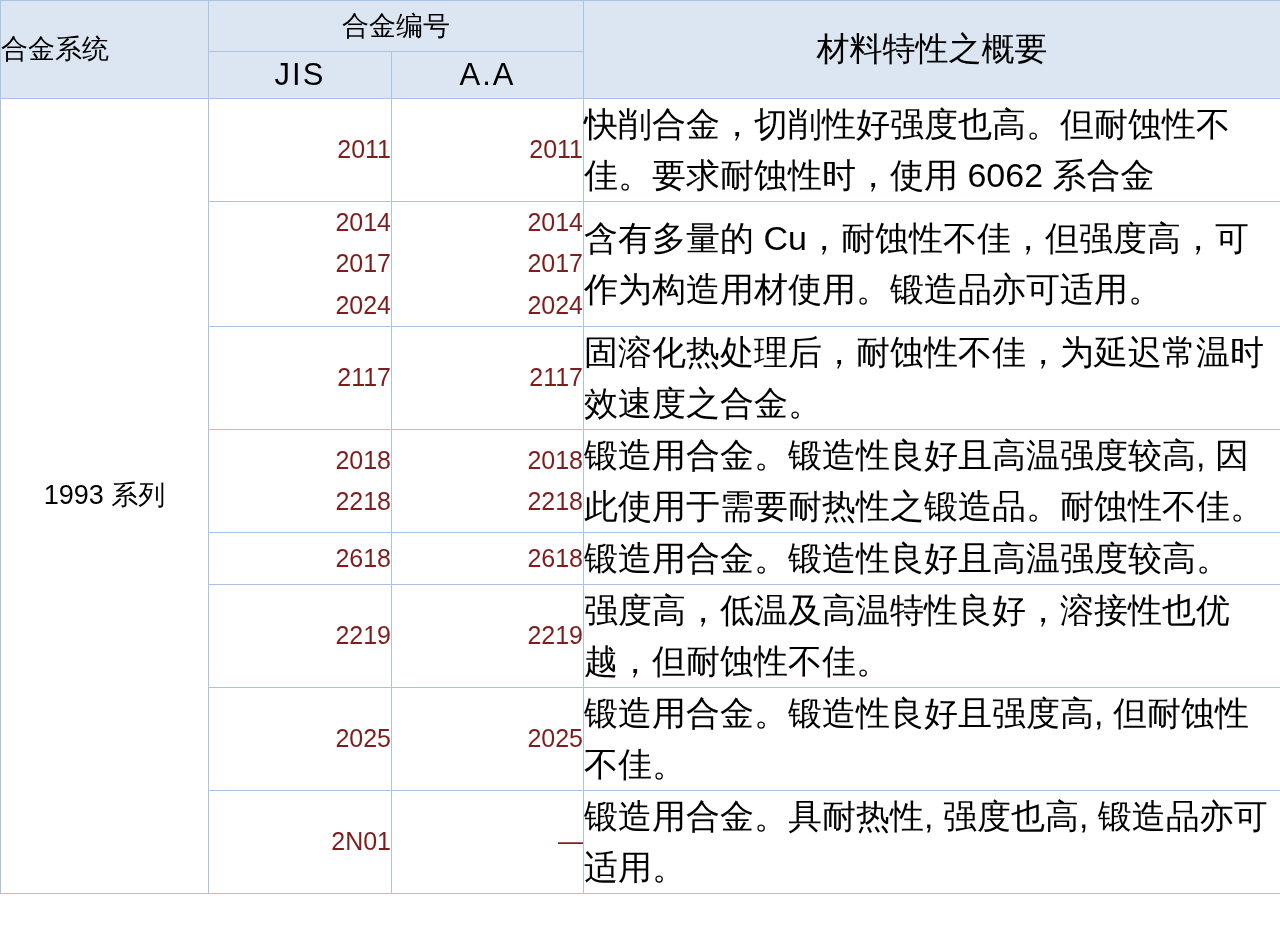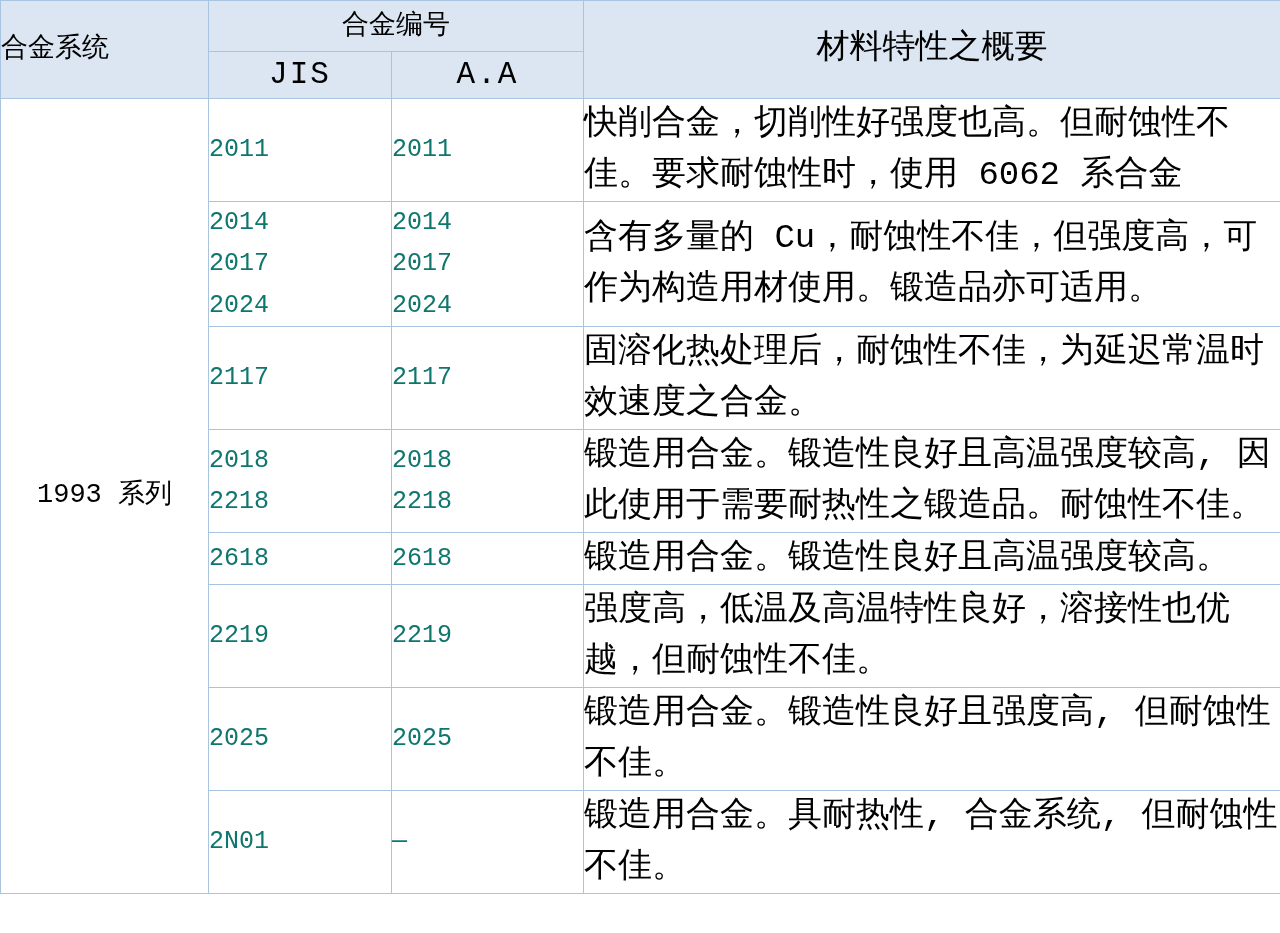--- a/index.html
+++ b/index.html
@@ -18,21 +18,20 @@
     width: 1280px;
     height: 933px;
     position: relative;
     background: #ffffff;
   }
   table.alloy-table {
     border-collapse: collapse;
     table-layout: fixed;
     width: 1280px;
     background: #ffffff;
-    font-family: Liberation Mono, monospace;
   }
   table.alloy-table td,
   table.alloy-table th {
     border: 1px solid #a8c4e0;
     padding: 0;
     vertical-align: middle;
     font-weight: normal;
   }
   
   col.c-sys   { width: 208px; }
@@ -69,24 +68,24 @@
     font-size: 33px;
   }
 
   .sys-cell {
     text-align: center;
     font-size: 27px;
     line-height: 1.45;
     color: #000;
   }
   .code-cell {
-    text-align: left;
+    text-align: right;
     font-size: 25px;
     line-height: 1.65;
-    color: #0f766e;
+    color: #7f1d1d;
     padding: 6px 0;
   }
   .code-cell .code-line {
     display: block;
   }
   .desc-cell {
     font-size: 34px;
     line-height: 1.5;
     color: #000;
     padding: 10px 14px 10px 16px;
@@ -192,17 +191,17 @@
         </td>
         <td class="desc-cell">锻造用合金。锻造性良好且强度高, 但耐蚀性不佳。</td>
       </tr>
       <tr>
         <td class="code-cell">
           <span class="code-line">2N01</span>
         </td>
         <td class="code-cell dash">
           <span class="code-line">—</span>
         </td>
-        <td class="desc-cell">锻造用合金。具耐热性, 合金系统, 但耐蚀性不佳。</td>
+        <td class="desc-cell">锻造用合金。具耐热性, 强度也高, 锻造品亦可适用。</td>
       </tr>
     </tbody>
   </table>
 </div>
 
 </body></html>

